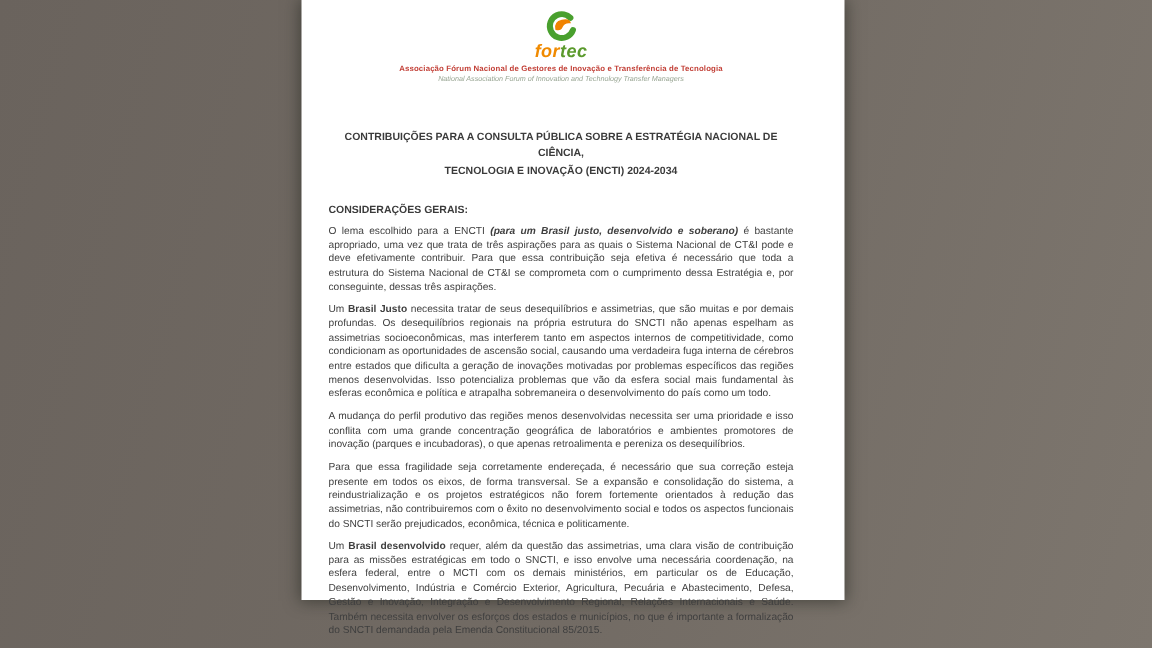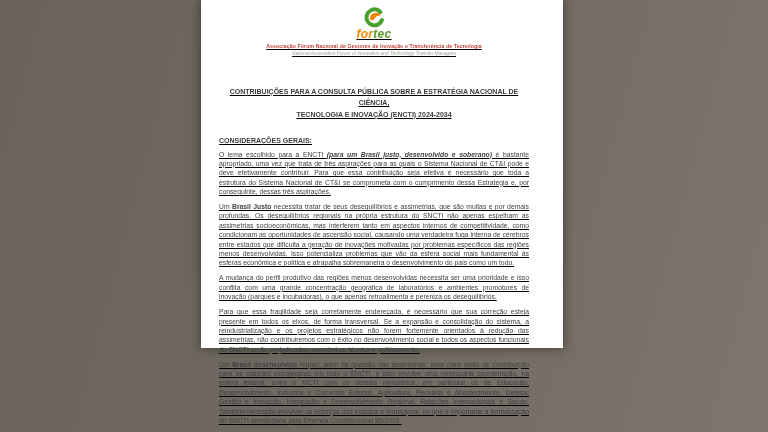--- a/index.html
+++ b/index.html
@@ -3,25 +3,24 @@
 <meta charset="utf-8">
 <style>
   html,body{margin:0;padding:0;}
   body{
     width:768px;height:432px;overflow:hidden;position:relative;
     background:linear-gradient(105deg,#6a635d 0%,#726b64 55%,#7d766e 100%);
     font-family:"Liberation Sans",sans-serif;
     -webkit-font-smoothing:antialiased;
   }
   .page{
-    position:absolute;left:201px;top:0;width:362px;height:348px;
+    position:absolute;left:201px;top:0;width:362px;height:400px;
     background:#ffffff;box-sizing:border-box;
     padding:5px 34px 0 18px;
     box-shadow:0 0 10px 1px rgba(28,31,24,0.55);
-    text-decoration:underline;
   }
   .logo{text-align:center;}
   .logo svg{display:block;margin:2px auto 0 auto;}
   .wordmark{font-style:italic;font-weight:bold;font-size:12px;line-height:12px;margin-top:-1px;letter-spacing:.3px;}
   .brand-for{color:#f08a00;}
   .brand-tec{color:#5b9a2d;}
   .assoc-pt{margin-top:3px;font-size:5.2px;font-weight:bold;color:#c23f36;letter-spacing:.1px;}
   .assoc-en{margin-top:1.5px;font-size:4.8px;font-style:italic;color:#9aa795;}
   .title{margin-top:30px;text-align:center;font-weight:bold;font-size:7px;line-height:11.5px;color:#3b3b3b;}
   .heading{margin-top:17px;font-weight:bold;font-size:7px;color:#3b3b3b;}

